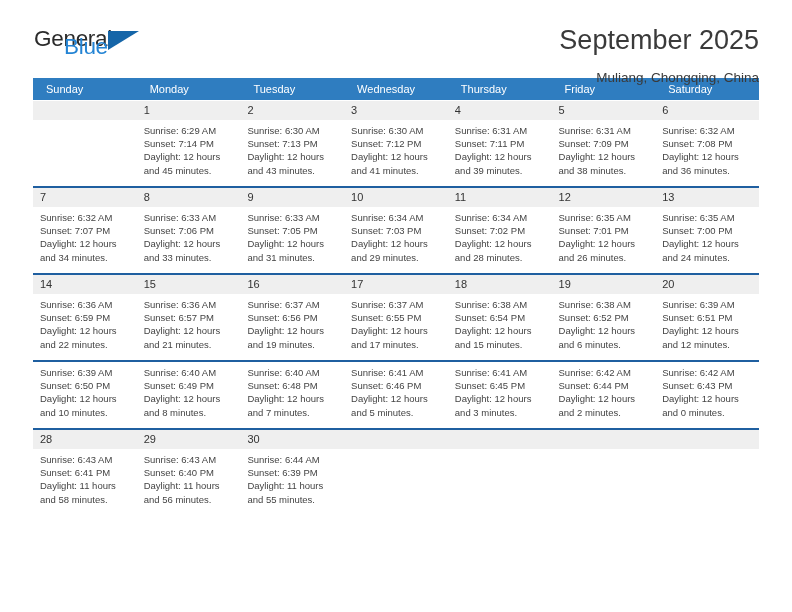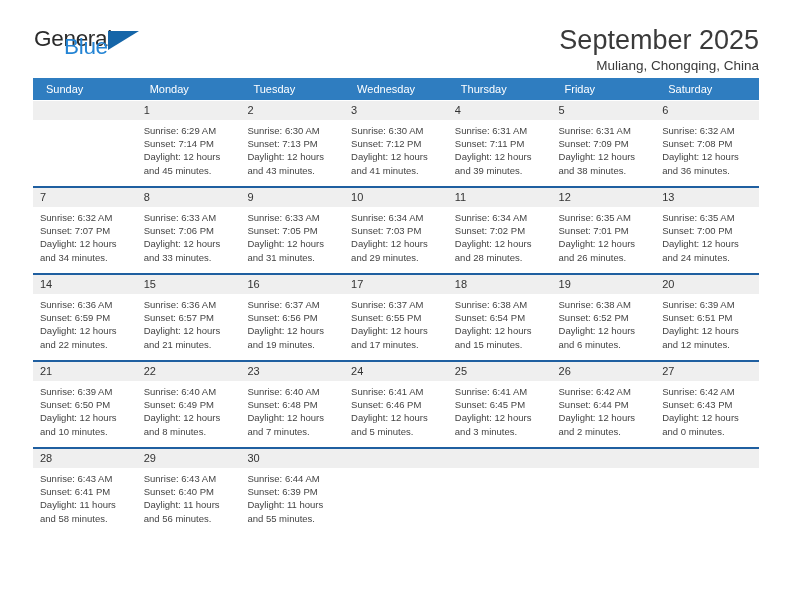--- a/index.html
+++ b/index.html
@@ -76,21 +76,21 @@
     font-size: 27px;
     color: #3a3a3a;
     font-weight: normal;
     line-height: 32px;
     white-space: nowrap;
   }
   .cal-subtitle {
     font-size: 13.5px;
     color: #3a3a3a;
     line-height: 20px;
-    margin-top: 0;
+    margin-top: 12px;
     white-space: nowrap;
   }
 
   
   .calendar {
     width: 726px;
     border-collapse: collapse;
     table-layout: fixed;
   }
   .calendar col { width: 103.71px; }
@@ -342,29 +342,20 @@
           <div>Sunrise: 6:39 AM</div>
           <div>Sunset: 6:51 PM</div>
           <div>Daylight: 12 hours</div>
           <div>and 12 minutes.</div>
         </td>
       </tr>
 
       <tr class="week-sep">
         <td colspan="7"></td>
       </tr>
-      <tr class="daynum-row">
-        <td>21</td>
-        <td>22</td>
-        <td>23</td>
-        <td>24</td>
-        <td>25</td>
-        <td>26</td>
-        <td>27</td>
-      </tr>
       <tr class="detail-row">
         <td>
           <div>Sunrise: 6:39 AM</div>
           <div>Sunset: 6:50 PM</div>
           <div>Daylight: 12 hours</div>
           <div>and 10 minutes.</div>
         </td>
         <td>
           <div>Sunrise: 6:40 AM</div>
           <div>Sunset: 6:49 PM</div>

